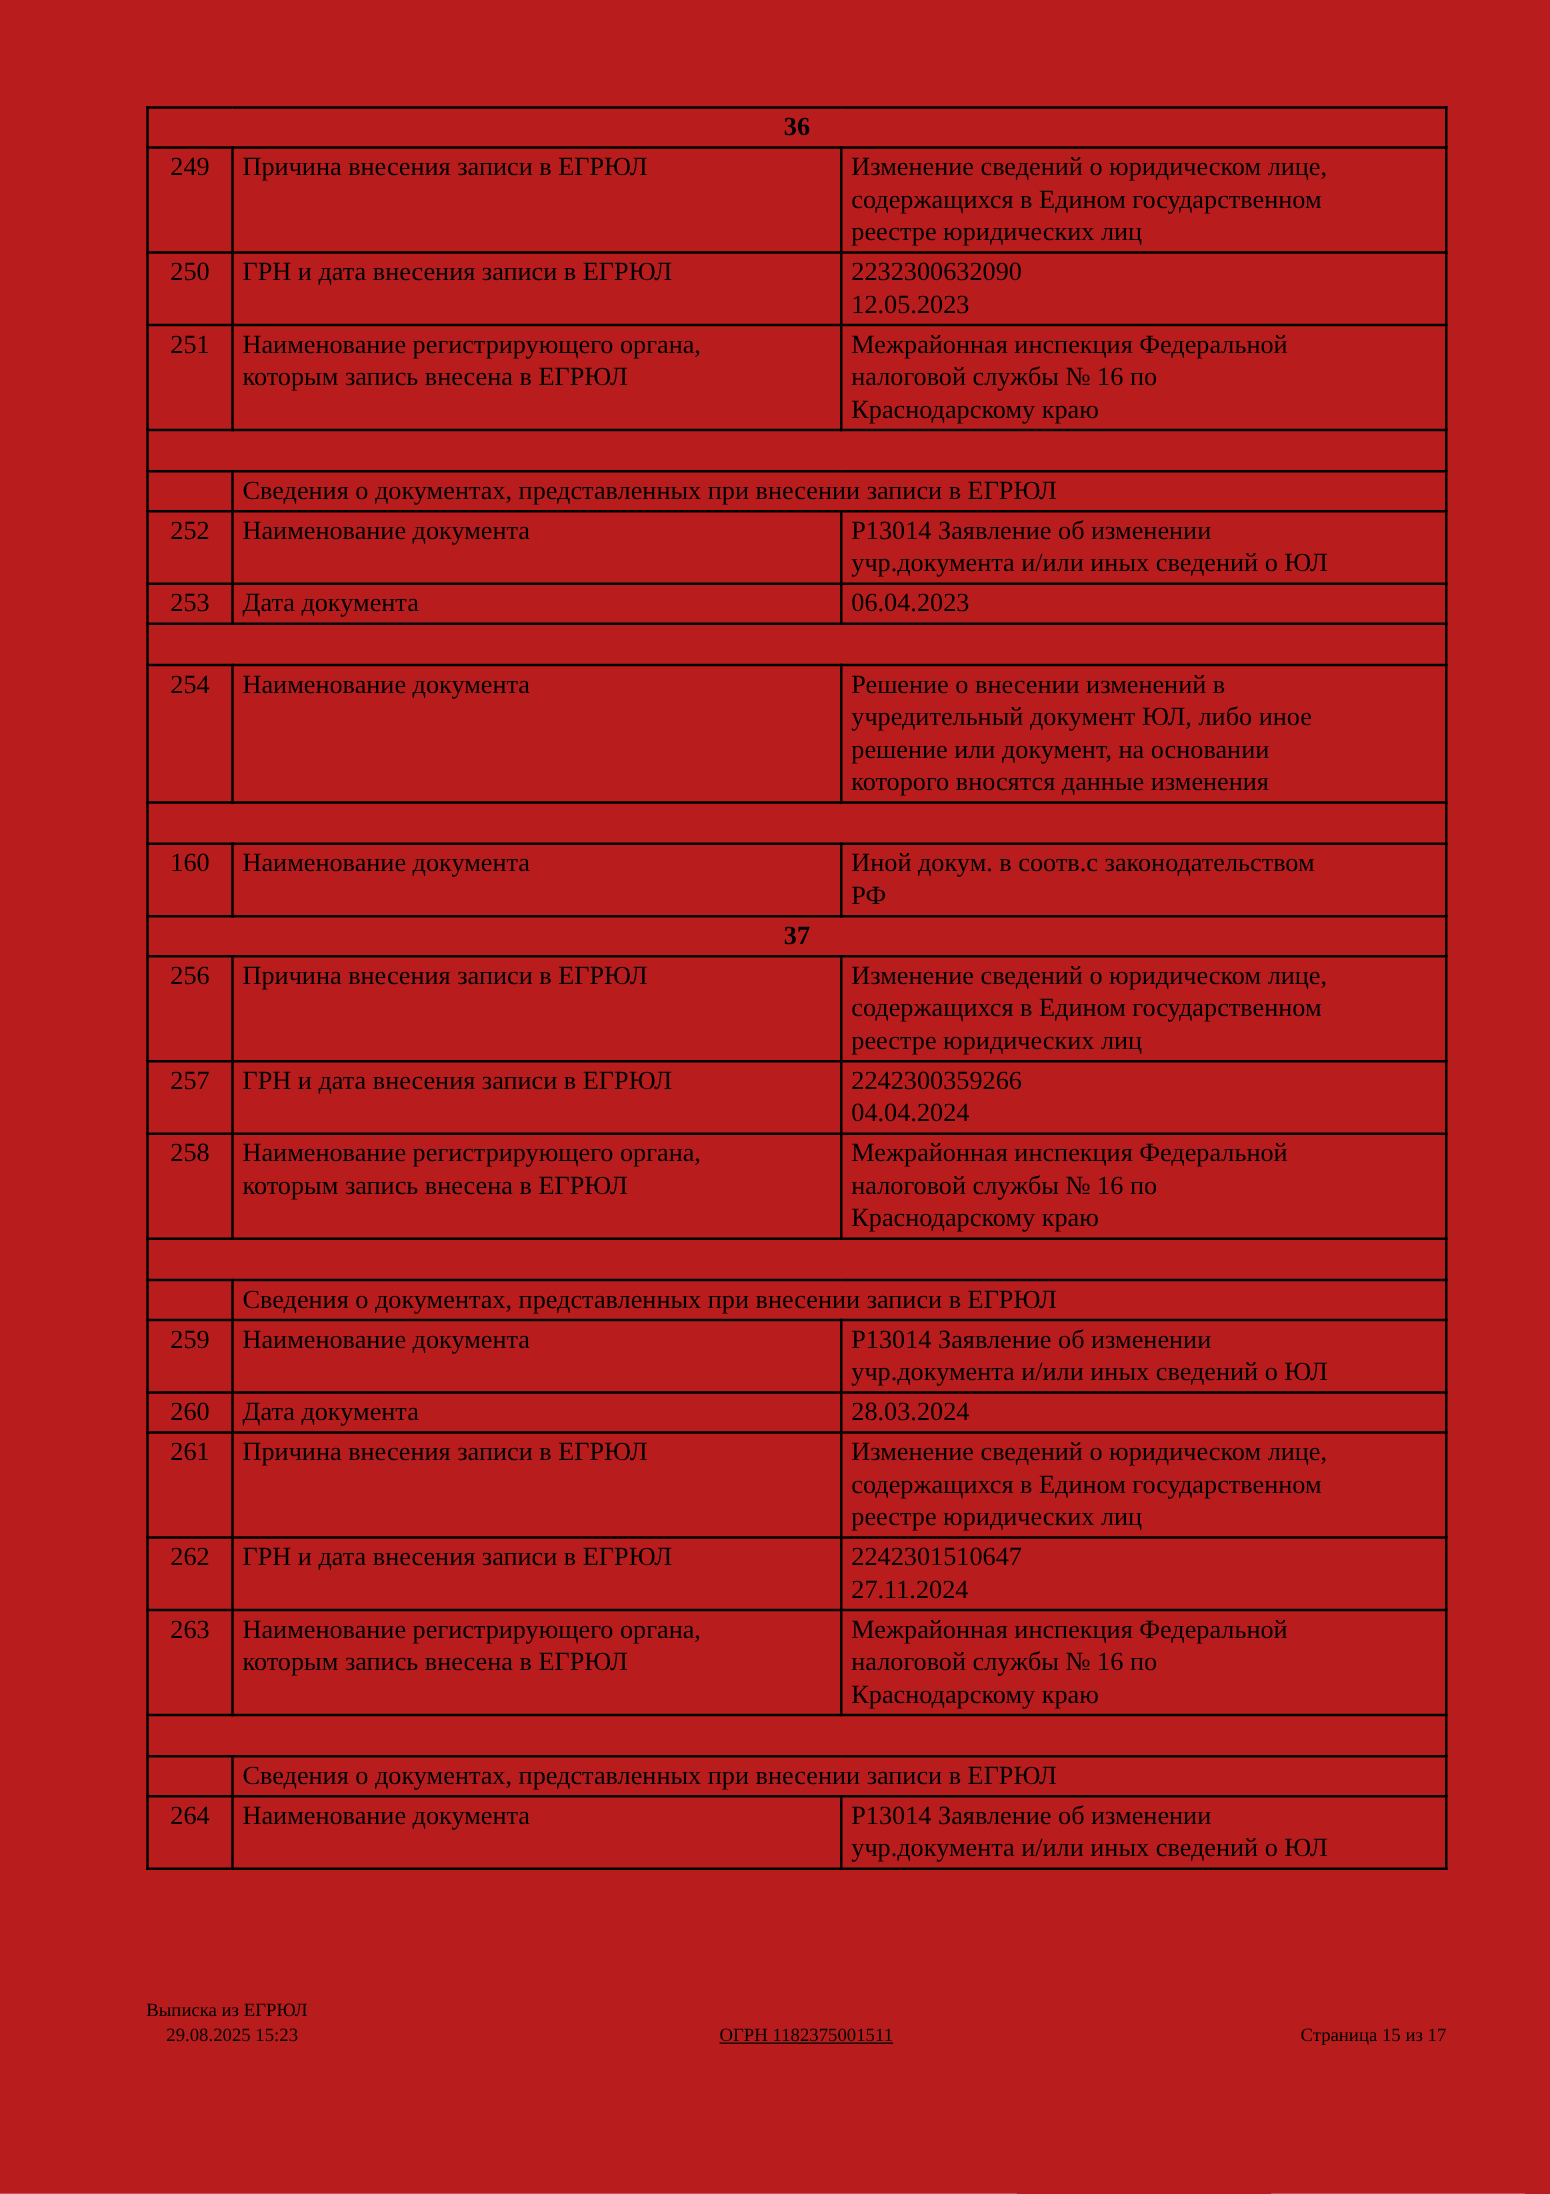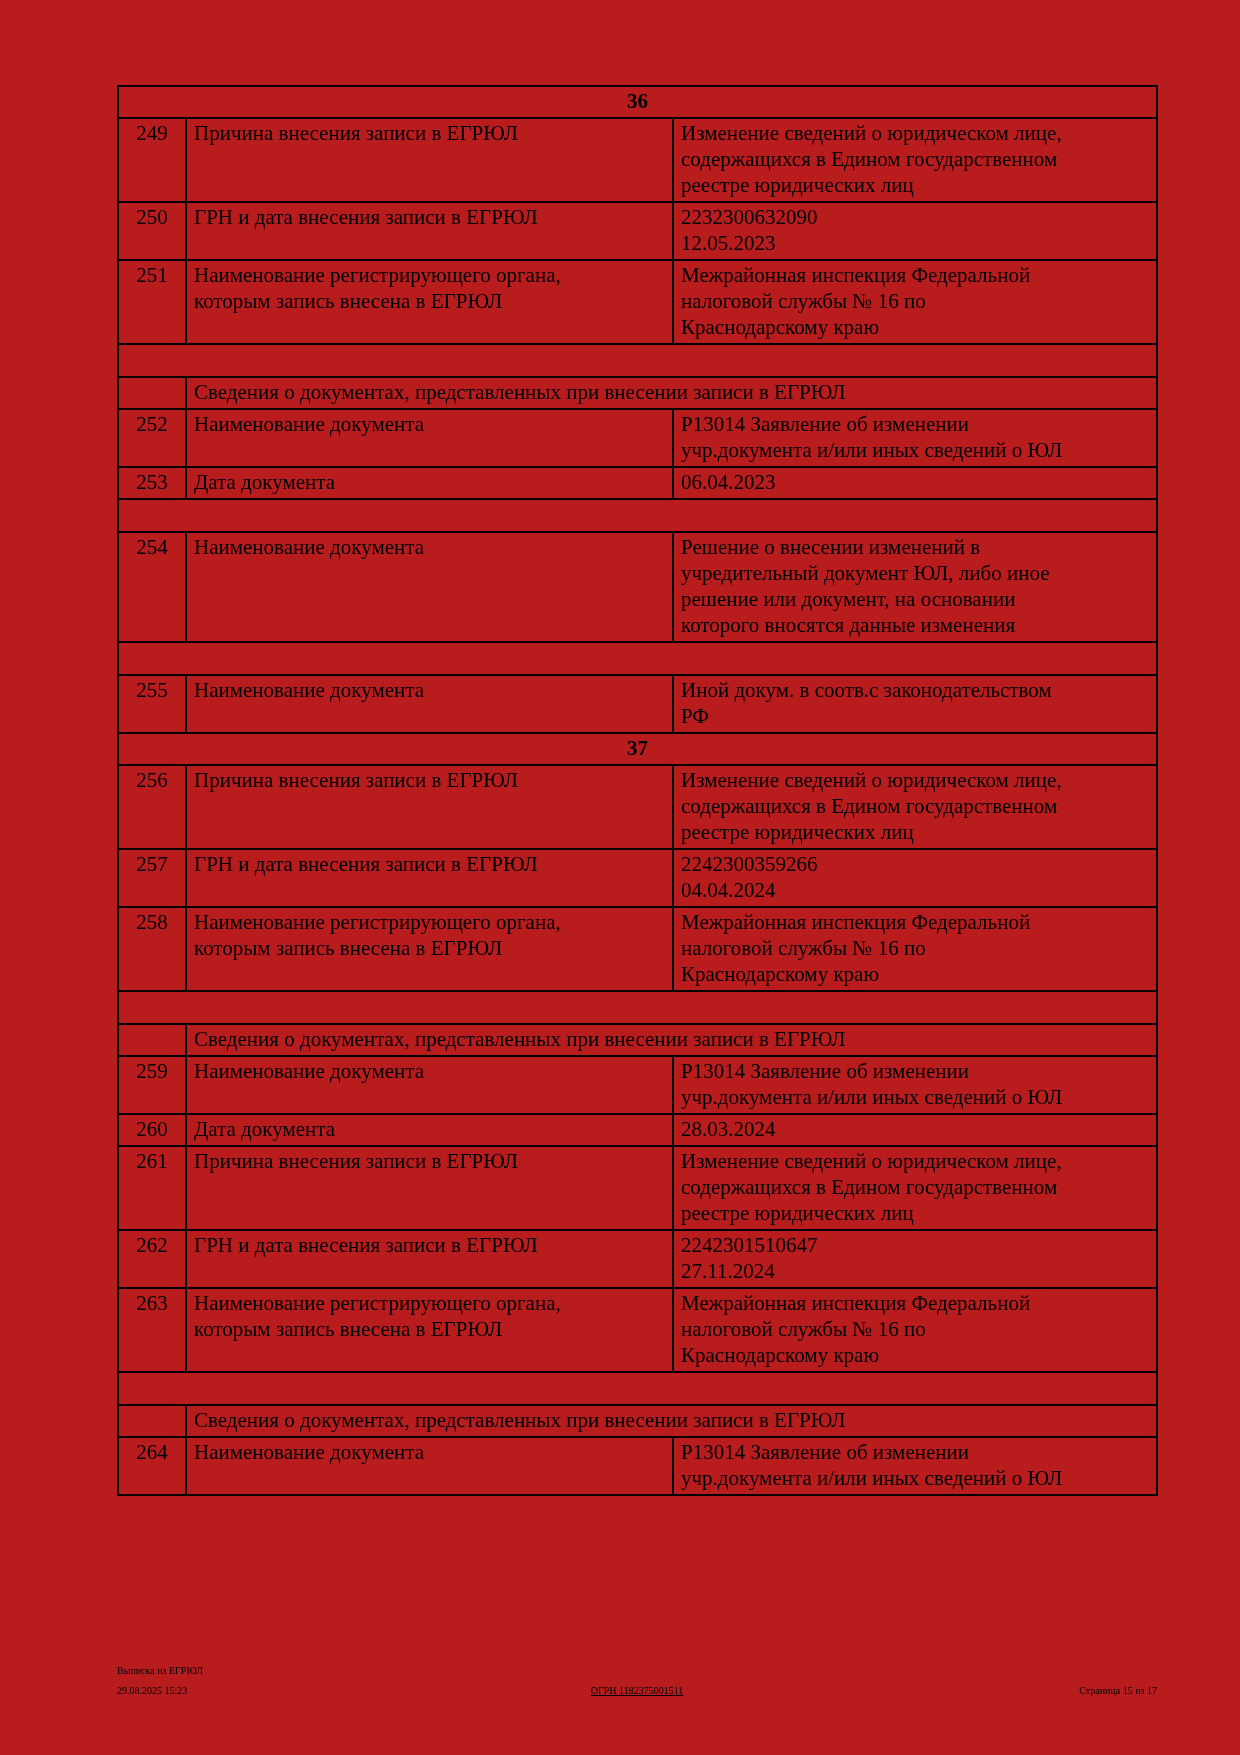--- a/index.html
+++ b/index.html
@@ -44,28 +44,29 @@
     font-weight: bold;
   }
   td.spacer {
     height: 33px;
     padding: 0;
   }
   td.subheader { white-space: normal; margin-left: 12px; }
   .footer {
     position: absolute;
     left: 117px;
-    top: 1661px;
+    top: 1599px;
     width: 1040px;
-    font-size: 10px;
+    font-size: 15px;
     line-height: 20px;
   }
   .footer-line2 {
     display: flex;
     align-items: center;
+    margin-left: 16px;
   }
   .footer-line2 .f-left  { flex: 1; text-align: left; }
   .footer-line2 .f-mid   { flex: 0 0 auto; text-align: center; text-decoration: underline; }
   .footer-line2 .f-right { flex: 1; text-align: right; }
 </style>
 </head>
 <body>
 
 <div class="page">
 
@@ -126,21 +127,21 @@
           <td>Наименование документа</td>
           <td>Решение о внесении изменений в
 учредительный документ ЮЛ, либо иное
 решение или документ, на основании
 которого вносятся данные изменения</td>
         </tr>
         <tr>
           <td colspan="3" class="spacer"></td>
         </tr>
         <tr>
-          <td class="num">255</td>
+          <td class="num">160</td>
           <td>Наименование документа</td>
           <td>Иной докум. в соотв.с законодательством
 РФ</td>
         </tr>
         <tr>
           <td colspan="3" class="section">37</td>
         </tr>
         <tr>
           <td class="num">256</td>
           <td>Причина внесения записи в ЕГРЮЛ</td>

